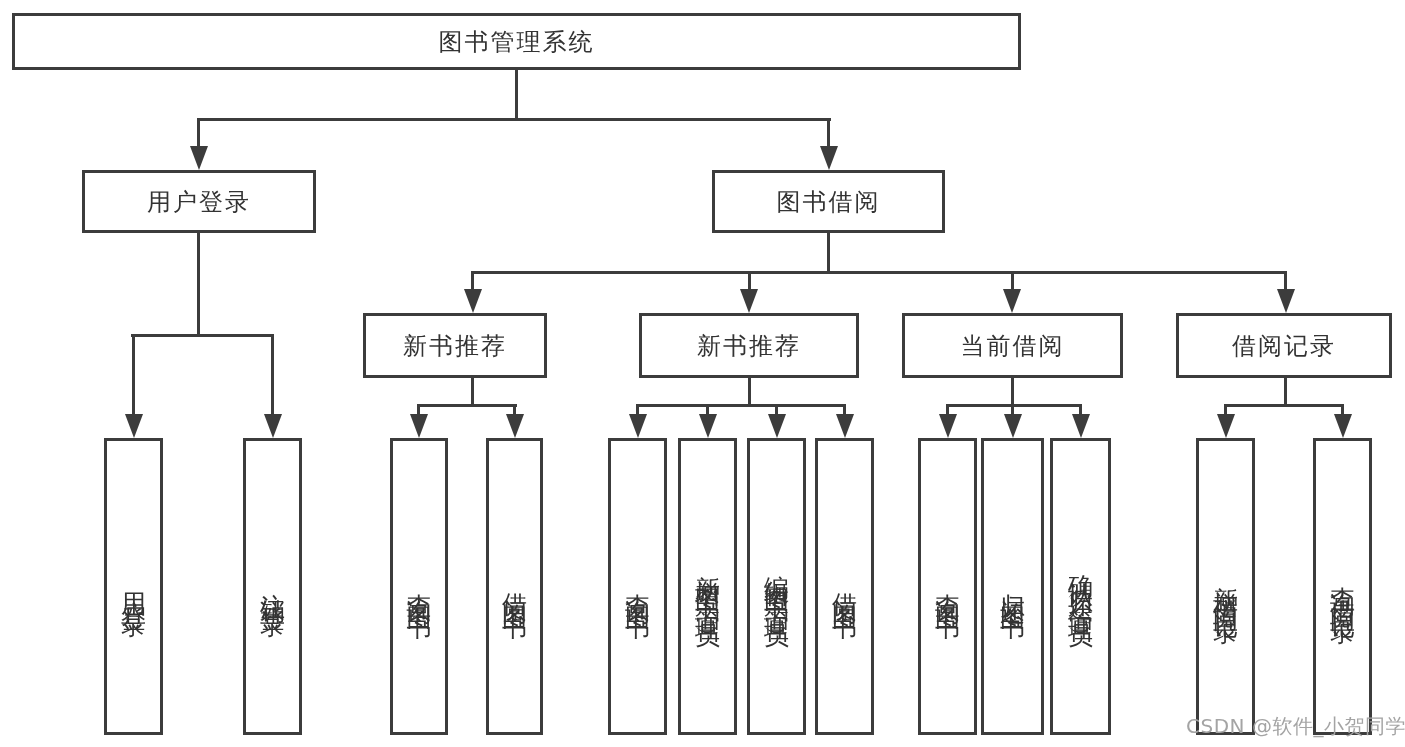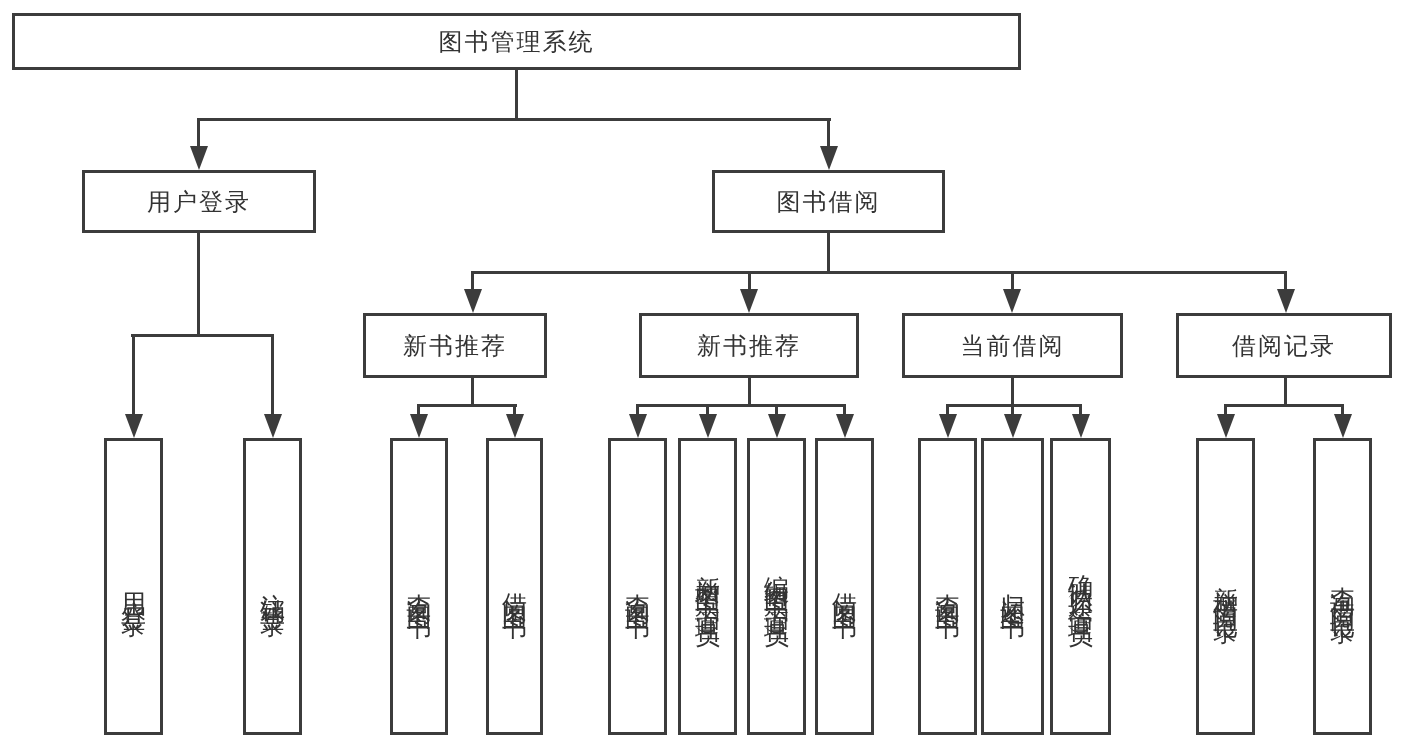--- a/index.html
+++ b/index.html
@@ -147,14 +147,15 @@
     <span class="vtext">确认归还（管理员）</span>
   </div>
 
   <div class="box vbox" style="left:1196px;top:438px;width:59px;height:297px;">
     <span class="vtext">新增借阅记录</span>
   </div>
   <div class="box vbox" style="left:1313px;top:438px;width:59px;height:297px;">
     <span class="vtext">查询借阅记录</span>
   </div>
 
+  <div class="watermark">CSDN @软件_小贺同学</div>
 
 </div>
 
 </body></html>

